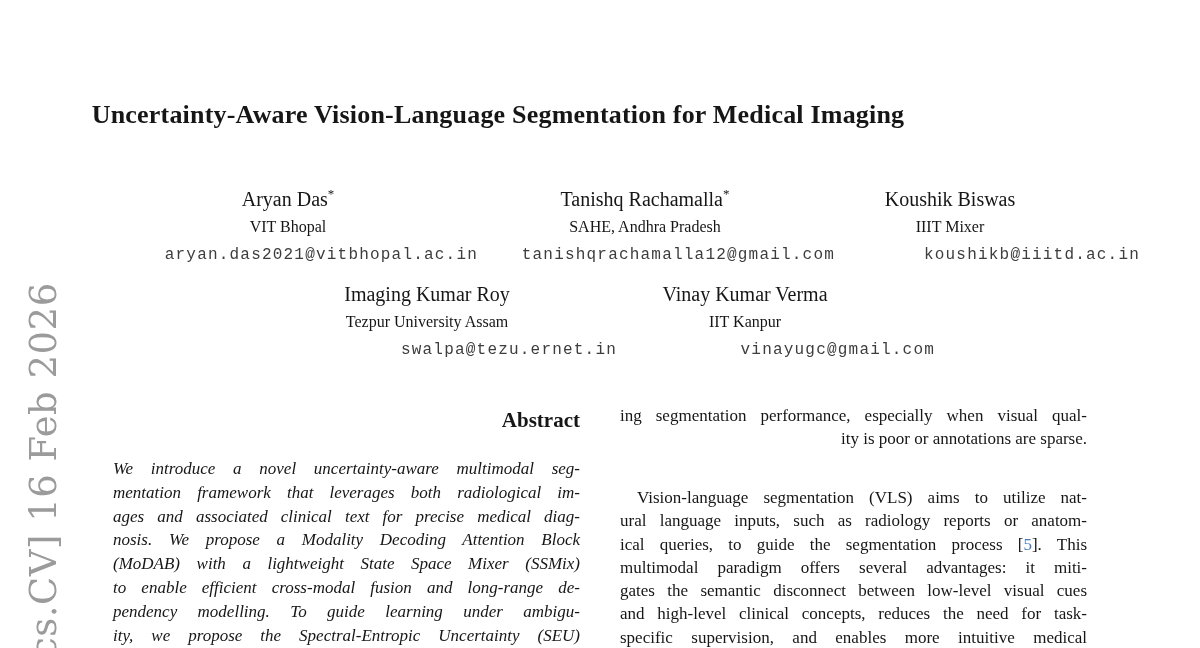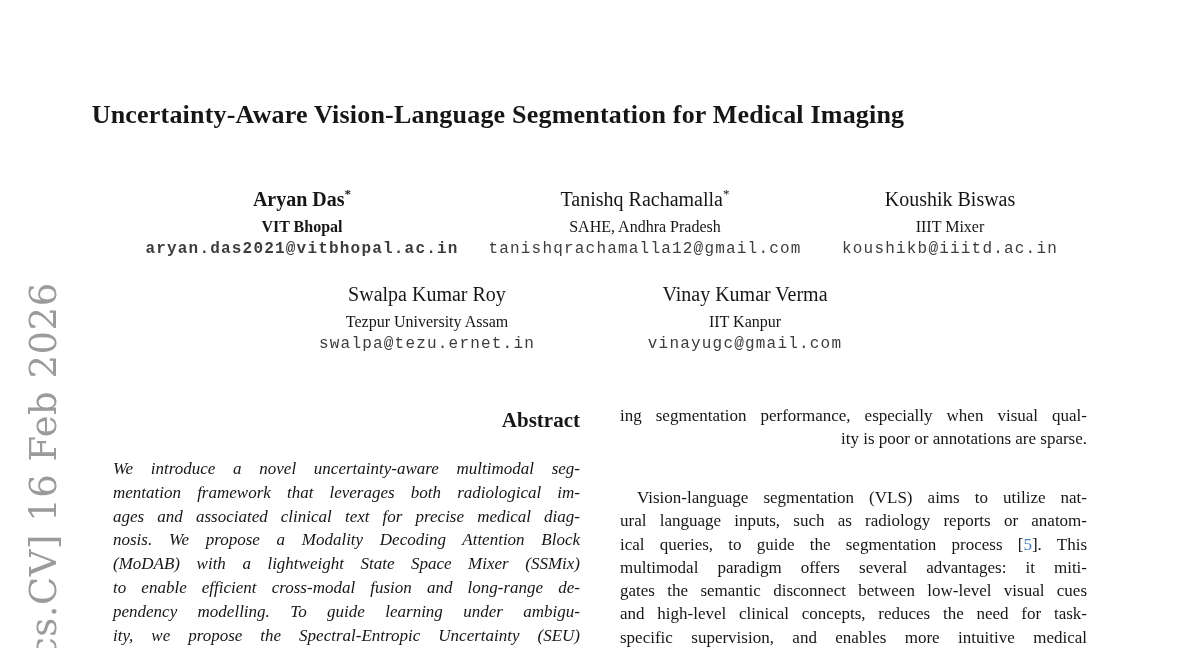--- a/index.html
+++ b/index.html
@@ -43,27 +43,29 @@
   
   .author {
     position: absolute;
     width: 380px;
     text-align: center;
   }
   .author .name  { font-size: 20px; line-height: 28px; }
   .author .name sup { font-size: 13px; }
   .author .affil { font-size: 16px; line-height: 28px; }
   .author .email {
+    margin-top: 6px;
     font-family: "Liberation Mono", monospace;
     font-size: 16px;
     line-height: 17px;
     letter-spacing: 1.2px;
     color: #3d3d3d;
+    text-align: right;
   }
-  .a1 { top: 180px; left: 112px; font-weight: bold; }
+  .a1 { top: 180px; left: 98px; }
   .a2 { top: 180px; left: 455px; }
   .a3 { top: 180px; left: 760px; }
   .a4 { top: 275px; left: 237px; }
   .a5 { top: 275px; left: 555px; }
 
   
   .abstract-heading {
     position: absolute;
     top: 408px;
     left: 113px;
@@ -121,21 +123,21 @@
     <div class="affil">SAHE, Andhra Pradesh</div>
     <div class="email">tanishqrachamalla12@gmail.com</div>
   </div>
   <div class="author a3">
     <div class="name"><span>Koushik Biswas</span><sup></sup></div>
     <div class="affil">IIIT Mixer</div>
     <div class="email">koushikb@iiitd.ac.in</div>
   </div>
 
   <div class="author a4">
-    <div class="name"><span>Swalpa Kumar Roy</span><sup></sup></div>
+    <div class="name"><span>Imaging Kumar Roy</span><sup></sup></div>
     <div class="affil">Tezpur University Assam</div>
     <div class="email">swalpa@tezu.ernet.in</div>
   </div>
   <div class="author a5">
     <div class="name"><span>Vinay Kumar Verma</span><sup></sup></div>
     <div class="affil">IIT Kanpur</div>
     <div class="email">vinayugc@gmail.com</div>
   </div>
 
   <div class="abstract-heading">Abstract</div>

